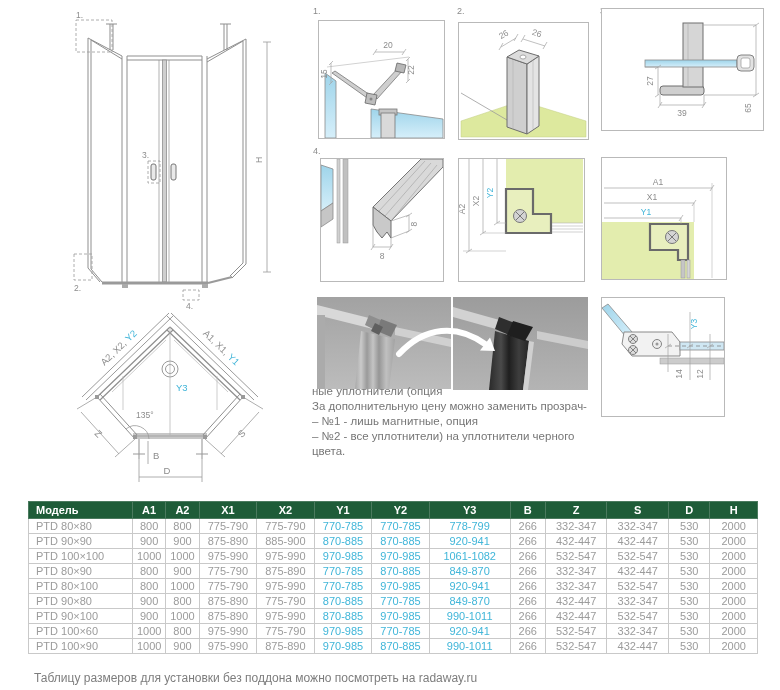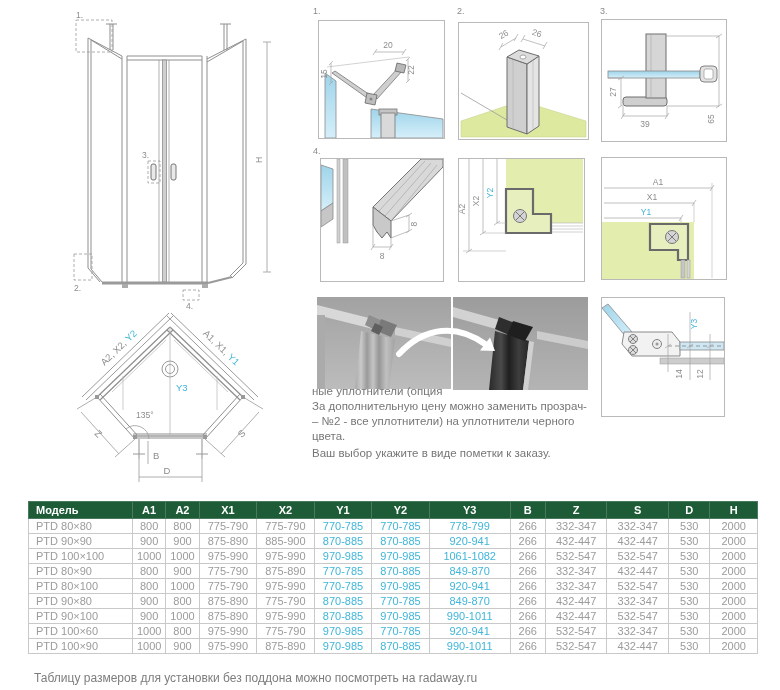--- a/index.html
+++ b/index.html
@@ -166,21 +166,21 @@
       <g stroke="#a5a5a5" stroke-width="0.7" fill="none">
         <path d="M42,24 L57,15 M40,27 L44,20 M55,18 L59,11"></path>
         <path d="M64,16 L86,23 M62,19 L66,12 M84,26 L88,19"></path>
       </g>
       <text class="dim" x="46" y="14" text-anchor="middle" transform="rotate(-30 46 14)">26</text>
       <text class="dim" x="77" y="13" text-anchor="middle" transform="rotate(17 77 13)">26</text>
     </svg>
   </div>
 
   <span class="detail-num" style="left:600px;top:6px;">3.</span>
-  <div class="detail-box" style="left:601px;top:19px;width:124px;height:121px;">
+  <div class="detail-box" style="left:601px;top:8px;width:124px;height:121px;padding-left:37px;">
     <svg width="124" height="121" viewBox="0 0 124 121">
       <defs>
         <linearGradient id="g3" x1="0" y1="0" x2="0" y2="1">
           <stop offset="0" stop-color="#9ed4ea"></stop>
             <stop offset="1" stop-color="#d6effa"></stop>
         </linearGradient>
       </defs>
       <rect x="21" y="77" width="44" height="9" rx="3" fill="#cfcfcf" stroke="#6e6e6e" stroke-width="1"></rect>
       <rect x="44" y="14" width="20" height="64" fill="#d6d6d6" stroke="#6e6e6e" stroke-width="1"></rect>
       <path d="M49,14 V78" stroke="#aaa" stroke-width="0.6" fill="none"></path>
@@ -348,22 +348,22 @@
   </svg>
 
   <svg class="abs" style="left:395px;top:316px;z-index:5;" width="105" height="48" viewBox="0 0 105 48">
     <path d="M4,38 C30,10 62,8 90,28" stroke="#ffffff" stroke-width="6" fill="none" stroke-linecap="round"></path>
     <polygon points="100,35 85,34.5 95,21.5" fill="#ffffff"></polygon>
   </svg>
 
   <div class="note">
     <div>ные уплотнители (опция</div>
     <div>За дополнительную цену можно заменить прозрач-</div>
+    <div>– №1 - лишь магнитные, опция</div>
     <div>– №2 - все уплотнители) на уплотнители черного цвета.</div>
-    <div class="line5">Ваш выбор укажите в виде пометки к заказу.</div>
   </div>
 
   <table class="size-table">
     <colgroup>
       <col style="width:103px">
         <col style="width:33px">
         <col style="width:33px">
       <col style="width:57px">
         <col style="width:57px">
         <col style="width:57px">

